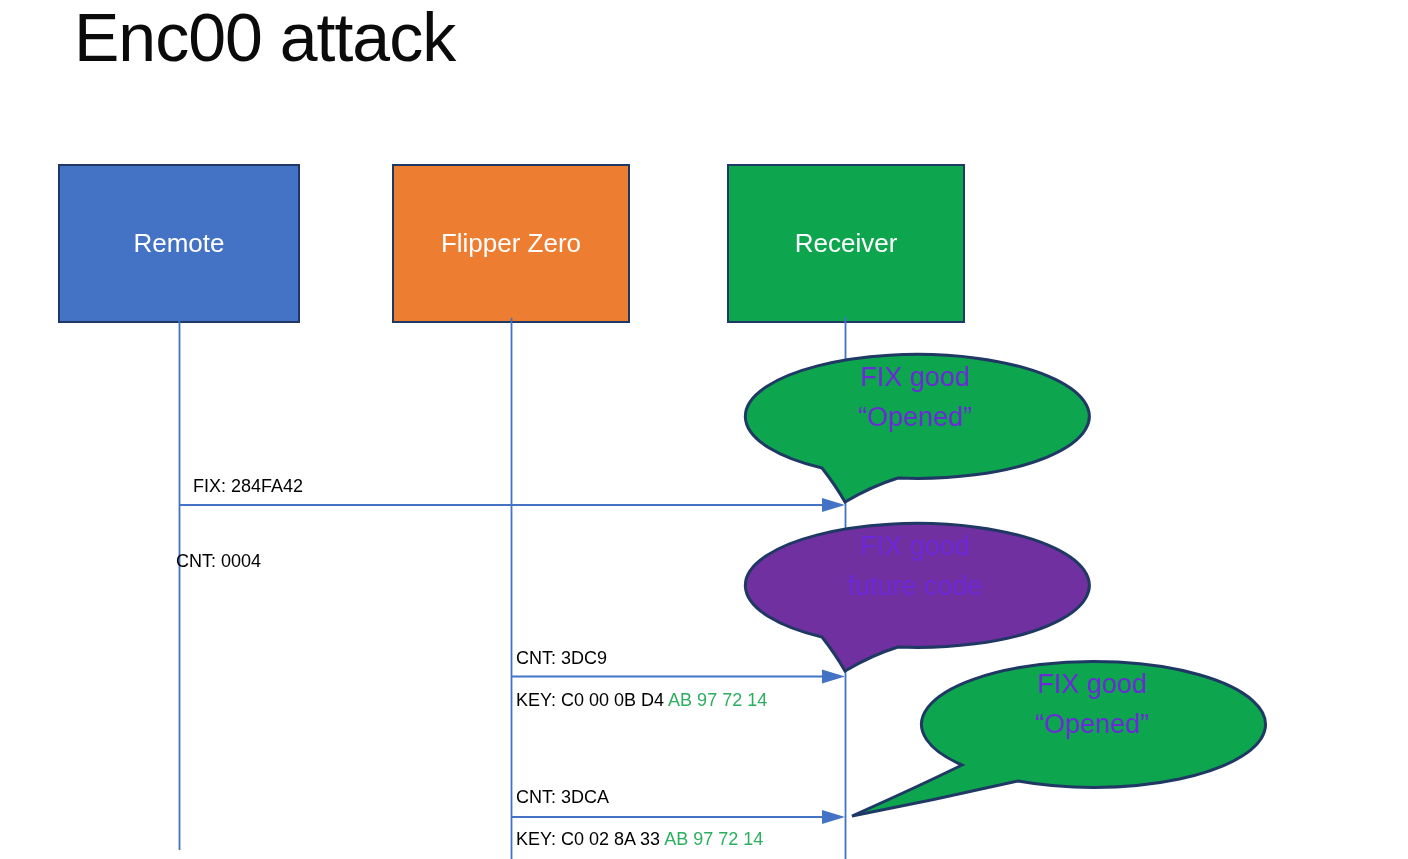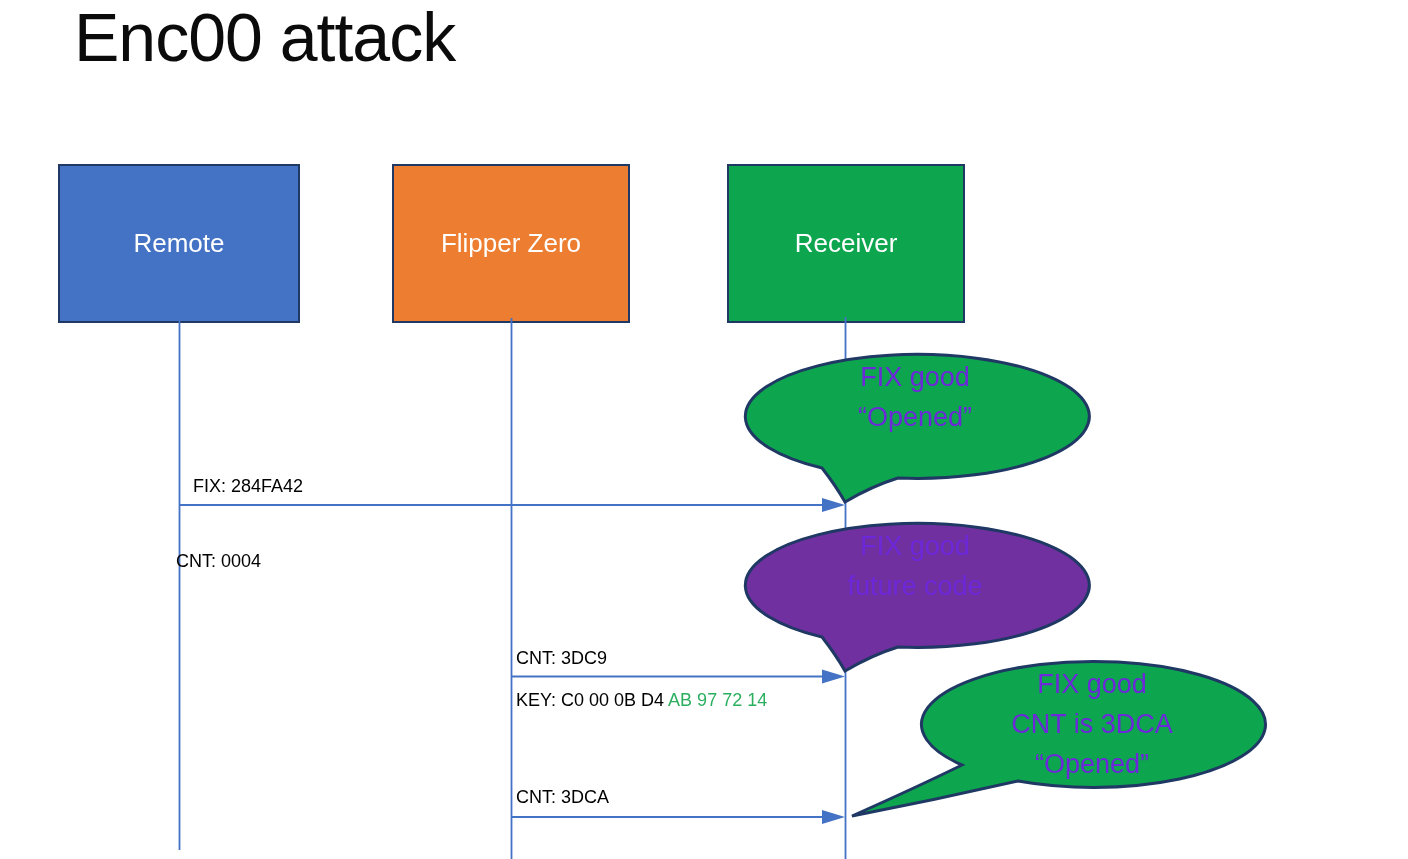--- a/index.html
+++ b/index.html
@@ -93,28 +93,30 @@
   <div class="msg-line" style="left:516px; top:642px;">
     <span>CNT: 3DC9</span>
   </div>
   <div class="msg-line" style="left:516px; top:684px;">
     <span>KEY: C0 00 0B D4 </span><span class="key-green">AB 97 72 14</span>
   </div>
 
   <div class="msg-line" style="left:516px; top:781px;">
     <span>CNT: 3DCA</span>
   </div>
+  <div class="msg-line" style="left:516px; top:823px;">
+    <span>KEY: C0 02 8A 33 </span><span class="key-green">AB 97 72 14</span>
+  </div>
 
   <div class="callout-text callout-1">
     <div>FIX good</div>
     <div>“Opened”</div>
   </div>
   <div class="callout-text callout-2">
     <div>FIX good</div>
     <div>future code</div>
   </div>
   <div class="callout-text callout-3">
     <div>FIX good</div>
-    <div>CNT is 3DCA</div>
     <div>“Opened”</div>
   </div>
 
 </div>
 
 </body></html>

